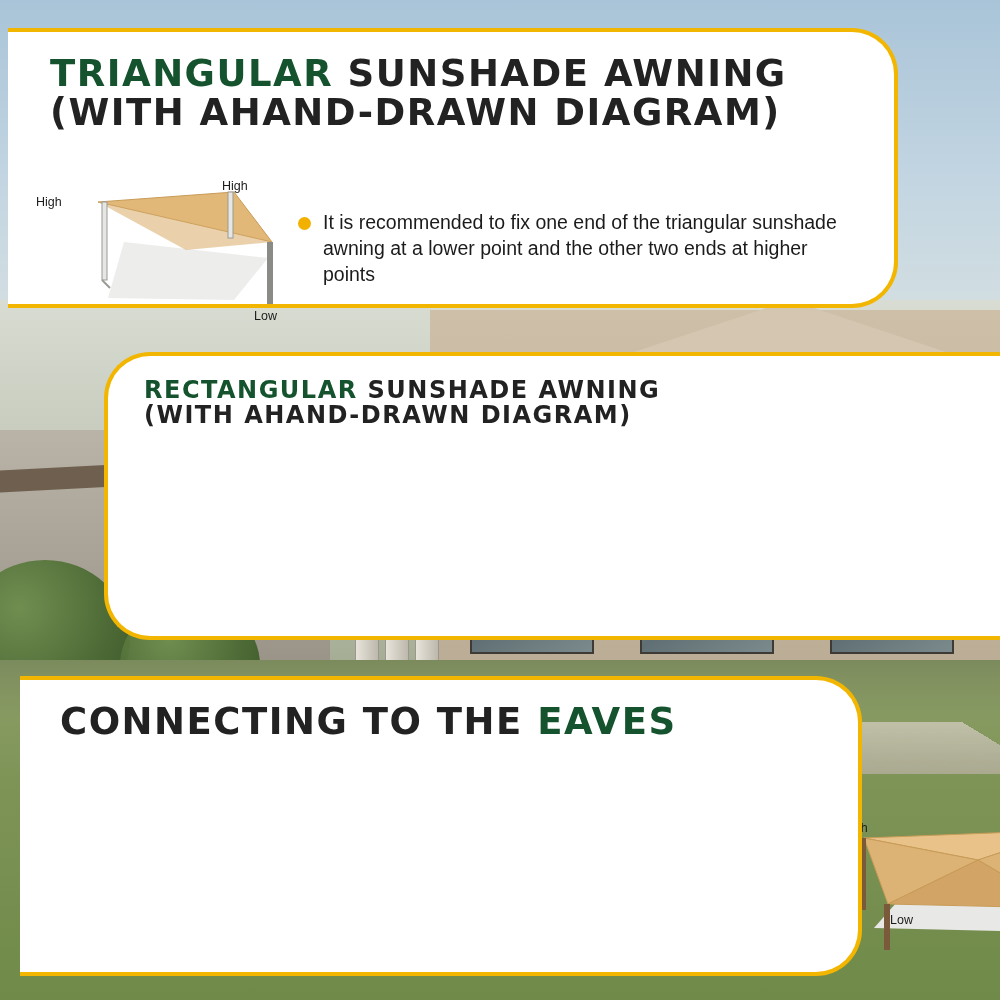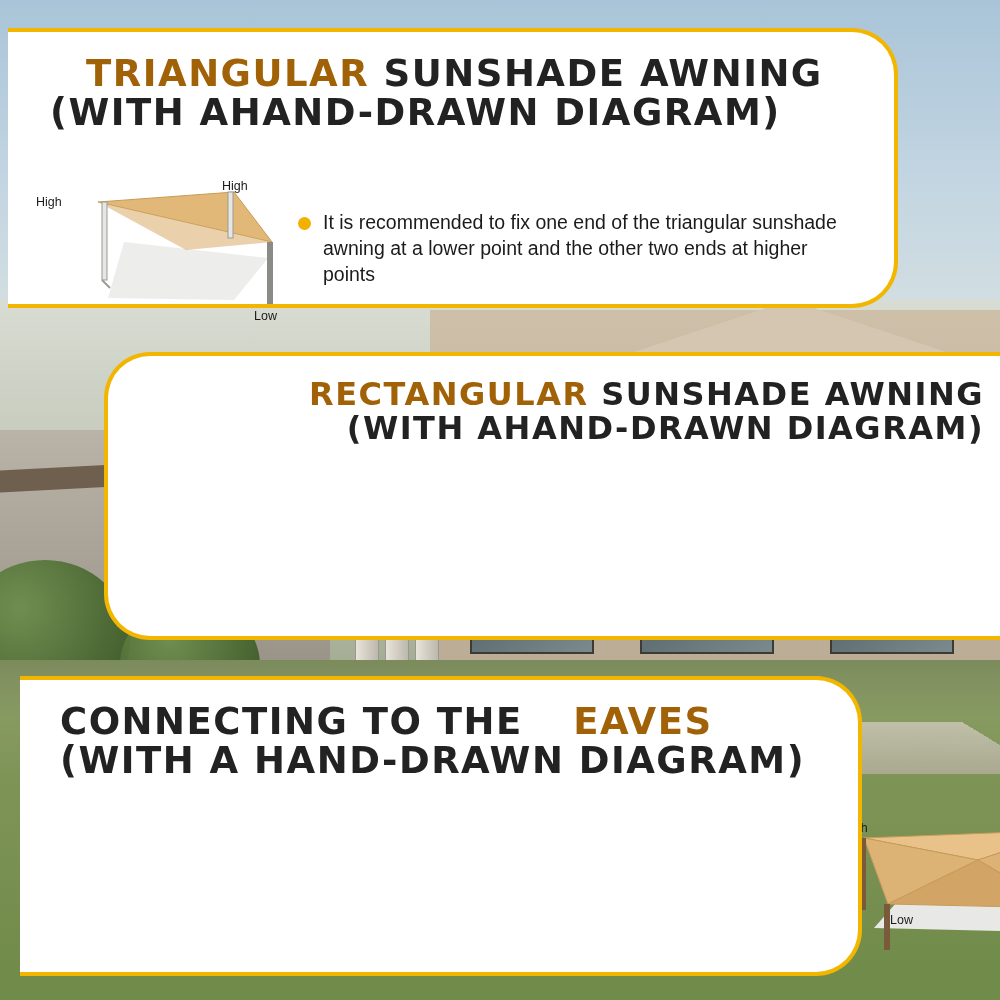--- a/index.html
+++ b/index.html
@@ -123,34 +123,34 @@
   }
 
   .title {
     font-family: "DejaVu Sans", sans-serif;
     font-weight: bold;
     color: #222222;
     letter-spacing: 1.5px;
     line-height: 1.06;
     text-transform: uppercase;
   }
-  .title .hl { color: #a16207; margin-left: 36px; }
+  .title .hl { color: #14532d; }
 
   #card-triangular .title {
     position: absolute;
     left: 42px; top: 22px;
     font-size: 37px;
     width: 820px;
   }
   #card-rectangular .title {
     position: absolute;
     left: 36px; top: 22px;
-    font-size: 32px;
+    font-size: 24px;
     width: 840px;
-    text-align: right;
+    text-align: left;
   }
   #card-eaves .title {
     position: absolute;
     left: 40px; top: 22px;
     font-size: 37px;
     width: 790px;
   }
   .title-line2 { display: block; }
 
   .bullet-block {
@@ -271,18 +271,17 @@
         <text class="lbl" x="62" y="116">Low</text>
         <text class="lbl" x="204" y="124">Low</text>
       </svg>
     </div>
   </div>
 
   <div class="card" id="card-eaves">
 
     <div class="title">
       <span>CONNECTING TO THE </span><span class="hl">EAVES</span>
-      <span class="title-line2">(WITH A HAND-DRAWN DIAGRAM)</span>
     </div>
 
   </div>
 
 </div>
 
 </body></html>

